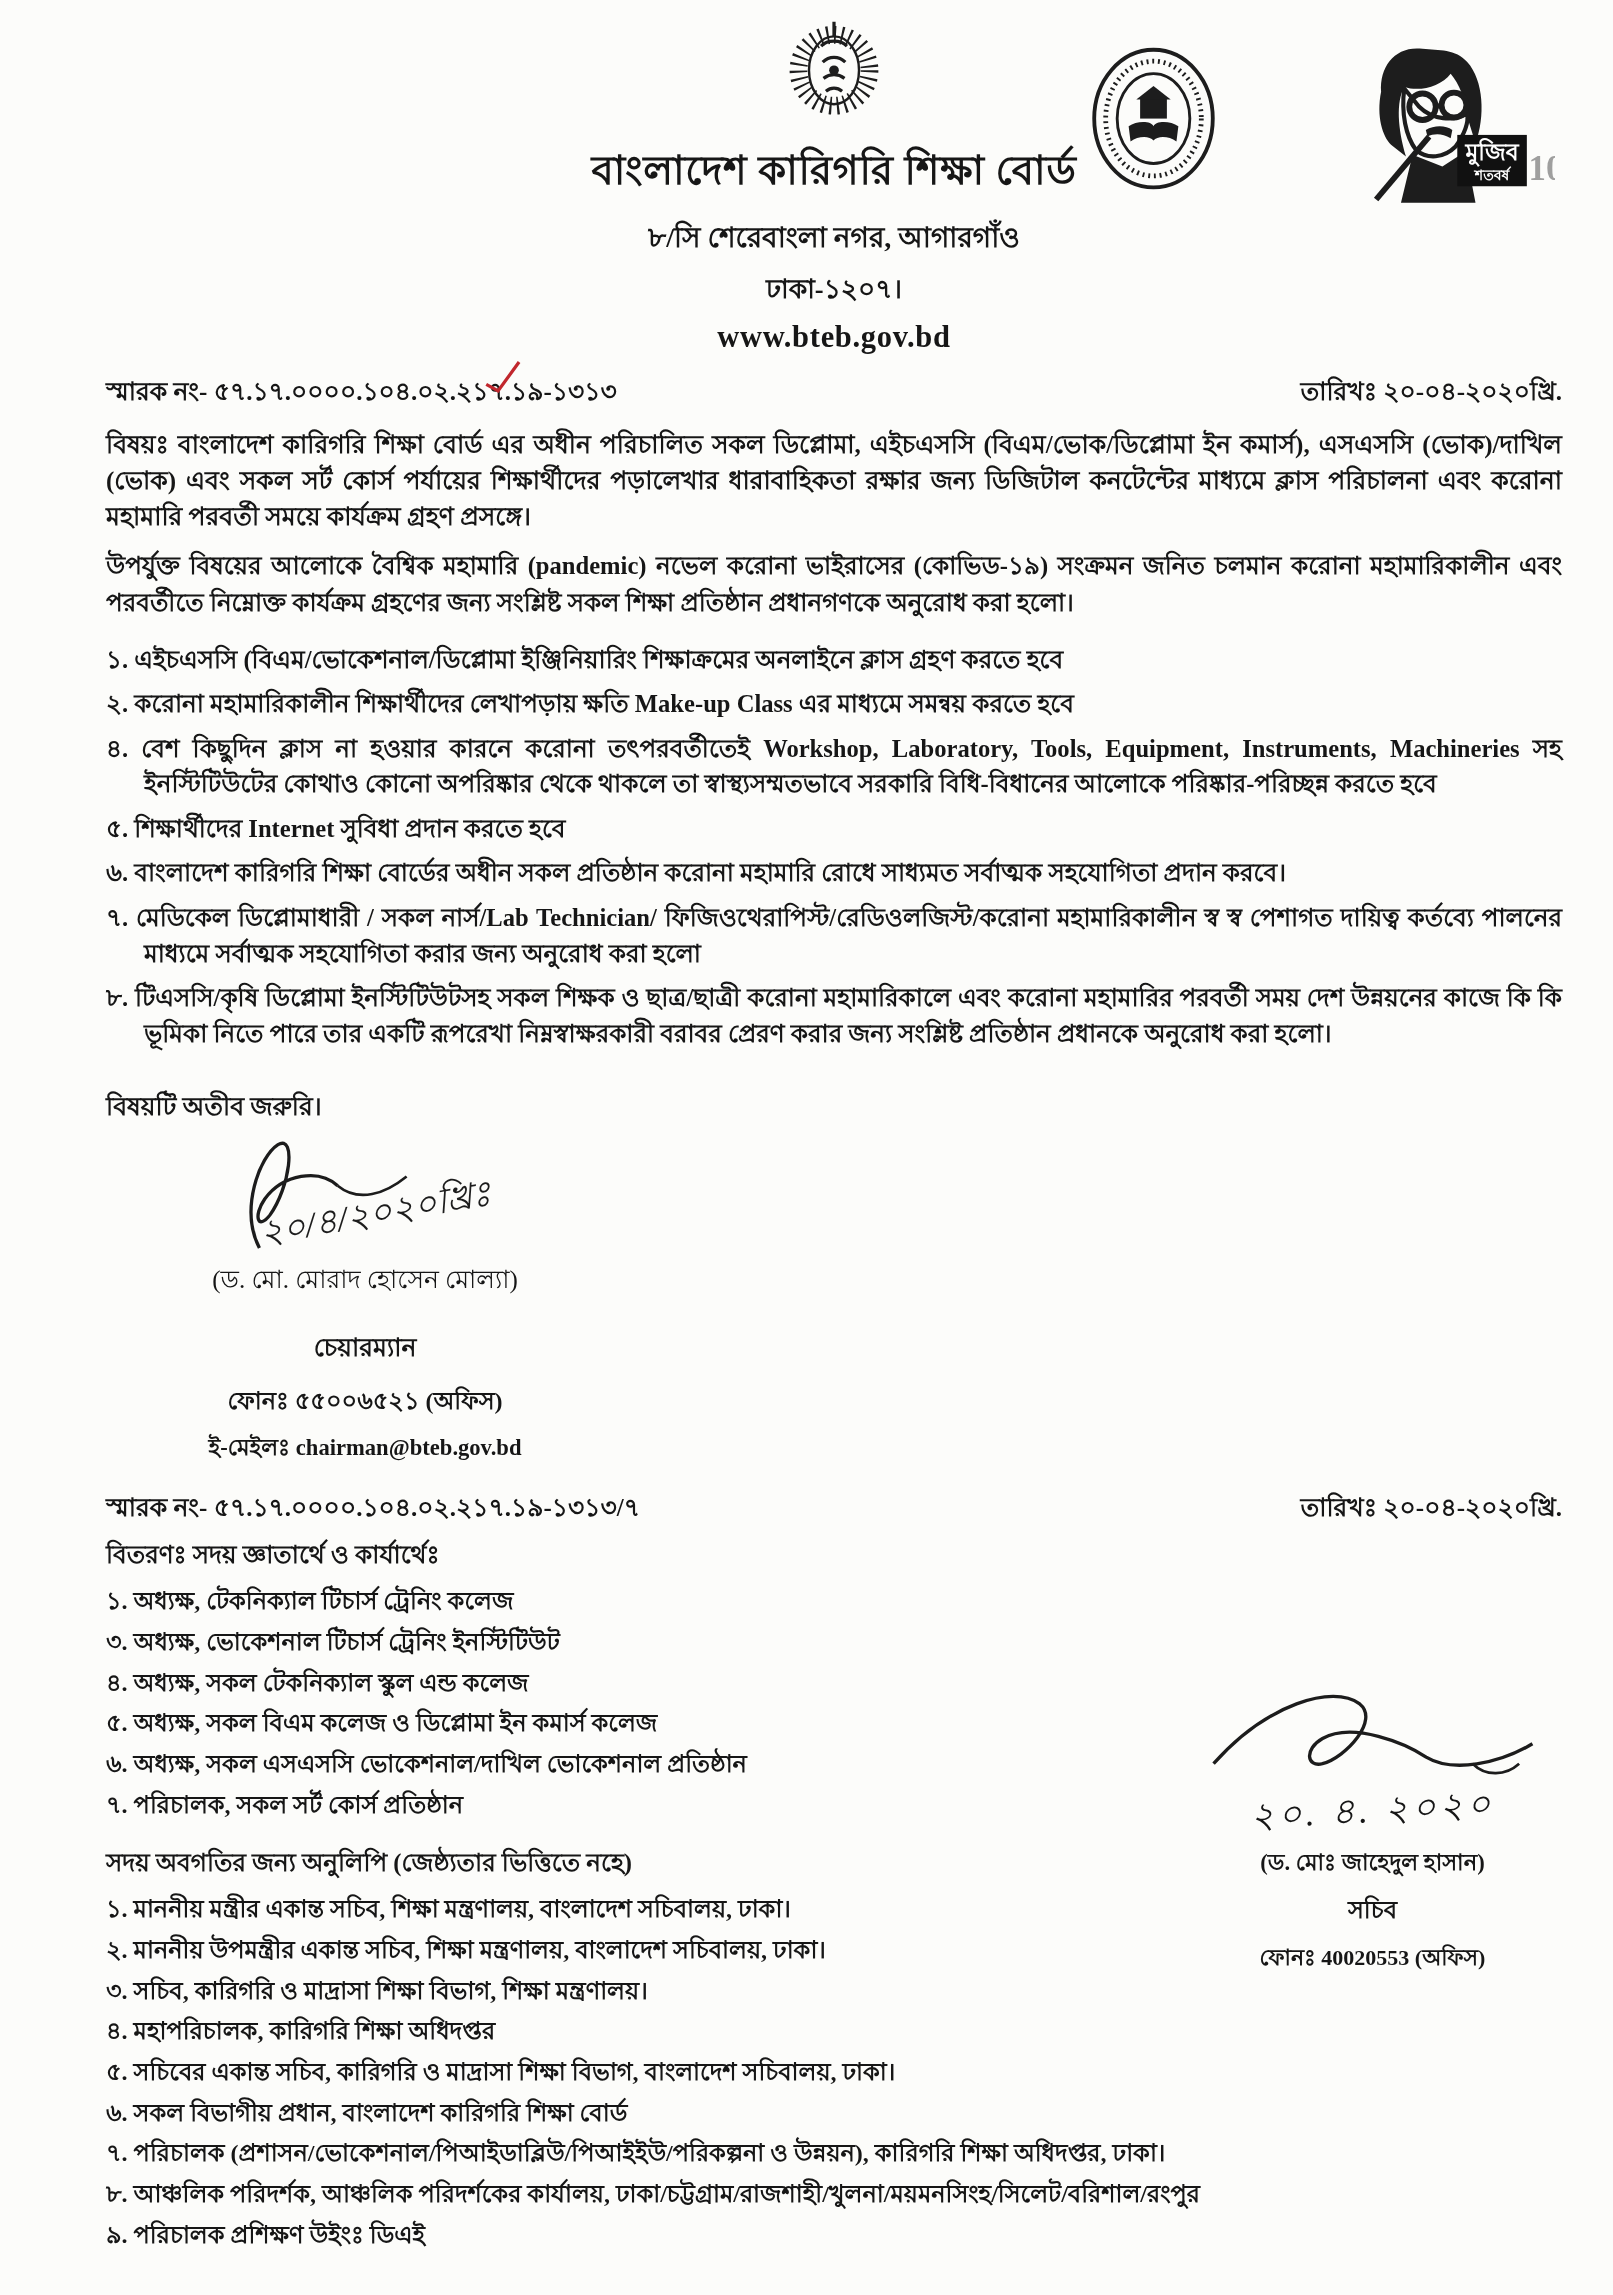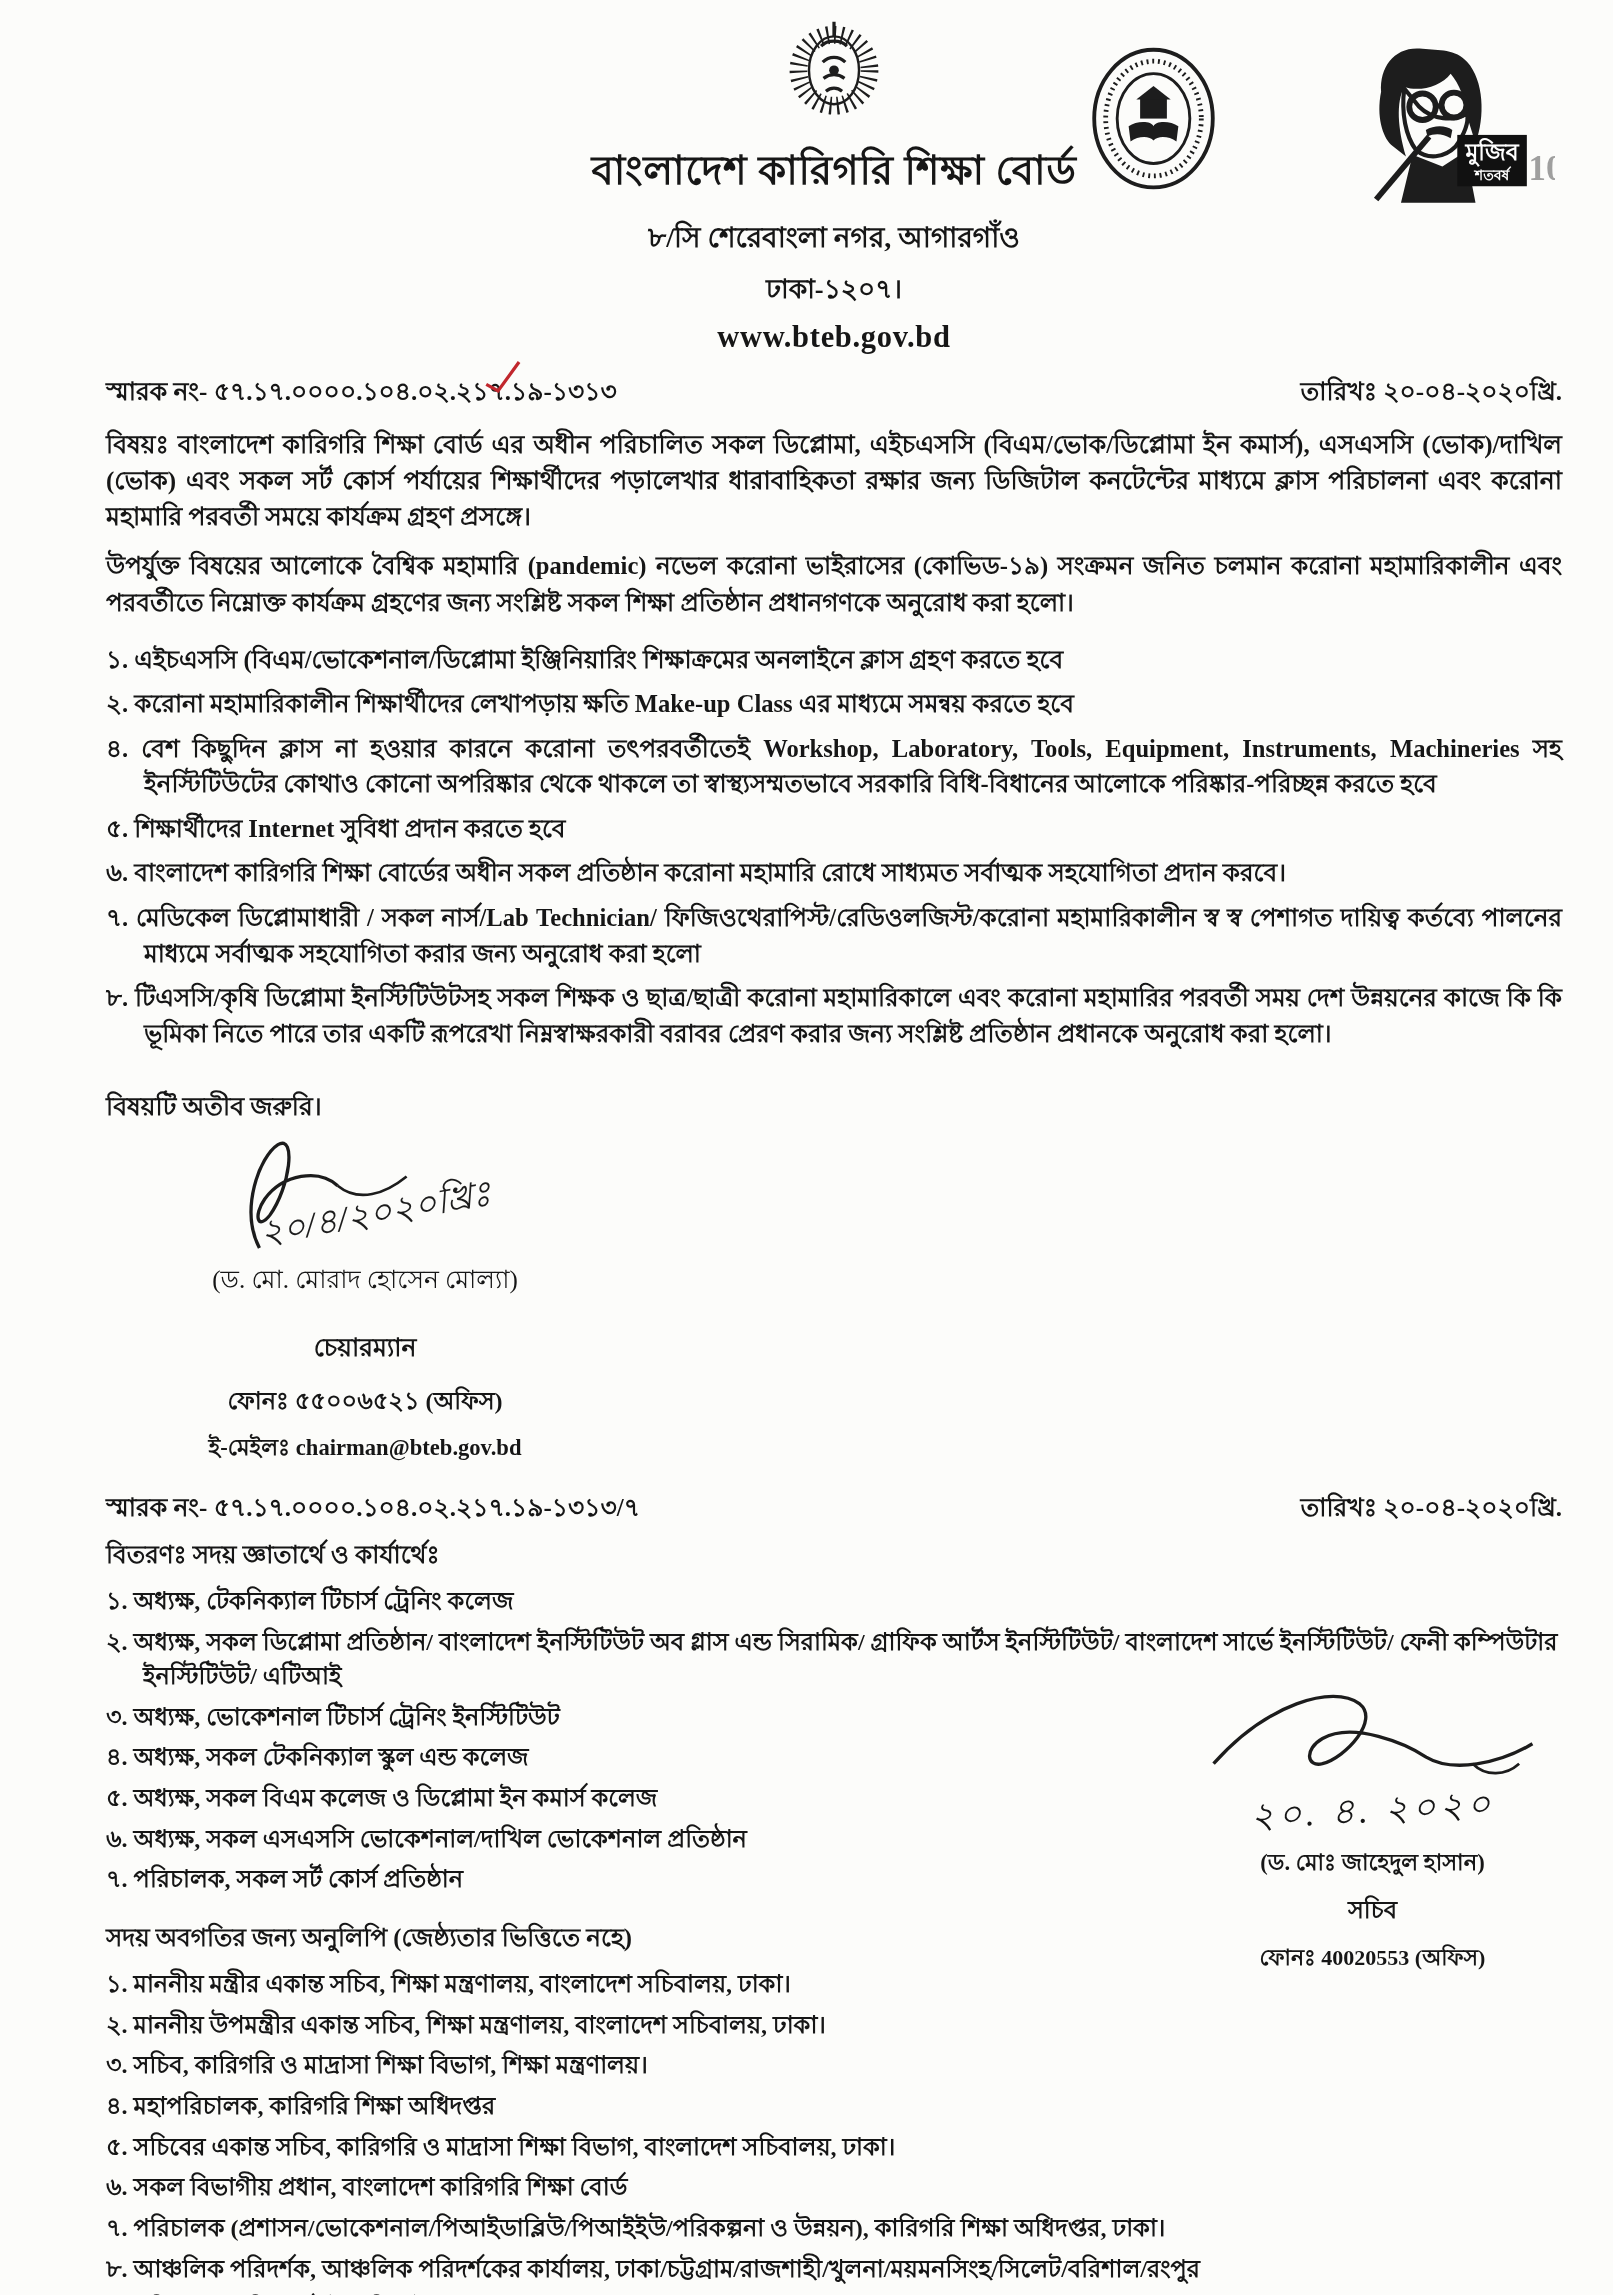--- a/index.html
+++ b/index.html
@@ -142,21 +142,20 @@
   </div>
 
   <div class="memo-row" style="margin-top:20px;">
     <div class="memo-no">স্মারক নং- ৫৭.১৭.০০০০.১০৪.০২.২১৭.১৯-১৩১৩/৭</div>
     <div class="memo-date">তারিখঃ ২০-০৪-২০২০খ্রি.</div>
   </div>
 
   <div class="dist-head">বিতরণঃ সদয় জ্ঞাতার্থে ও কার্যার্থেঃ</div>
   <div style="margin-top:8px;">
     <div class="l-item">১. অধ্যক্ষ, টেকনিক্যাল টিচার্স ট্রেনিং কলেজ</div>
-    <div class="l-item">২. অধ্যক্ষ, সকল ডিপ্লোমা প্রতিষ্ঠান/ বাংলাদেশ ইনস্টিটিউট অব গ্লাস এন্ড সিরামিক/ গ্রাফিক আর্টস ইনস্টিটিউট/ বাংলাদেশ সার্ভে ইনস্টিটিউট/ ফেনী কম্পিউটার ইনস্টিটিউট/ এটিআই</div>
     <div class="l-item">৩. অধ্যক্ষ, ভোকেশনাল টিচার্স ট্রেনিং ইনস্টিটিউট</div>
     <div class="l-item">৪. অধ্যক্ষ, সকল টেকনিক্যাল স্কুল এন্ড কলেজ</div>
     <div class="l-item">৫. অধ্যক্ষ, সকল বিএম কলেজ ও ডিপ্লোমা ইন কমার্স কলেজ</div>
     <div class="l-item">৬. অধ্যক্ষ, সকল এসএসসি ভোকেশনাল/দাখিল ভোকেশনাল প্রতিষ্ঠান</div>
     <div class="l-item">৭. পরিচালক, সকল সর্ট কোর্স প্রতিষ্ঠান</div>
   </div>
 
   <div class="cc-head">সদয় অবগতির জন্য অনুলিপি (জেষ্ঠ্যতার ভিত্তিতে নহে)</div>
   <div>
     <div class="l-item">১. মাননীয় মন্ত্রীর একান্ত সচিব, শিক্ষা মন্ত্রণালয়, বাংলাদেশ সচিবালয়, ঢাকা।</div>

